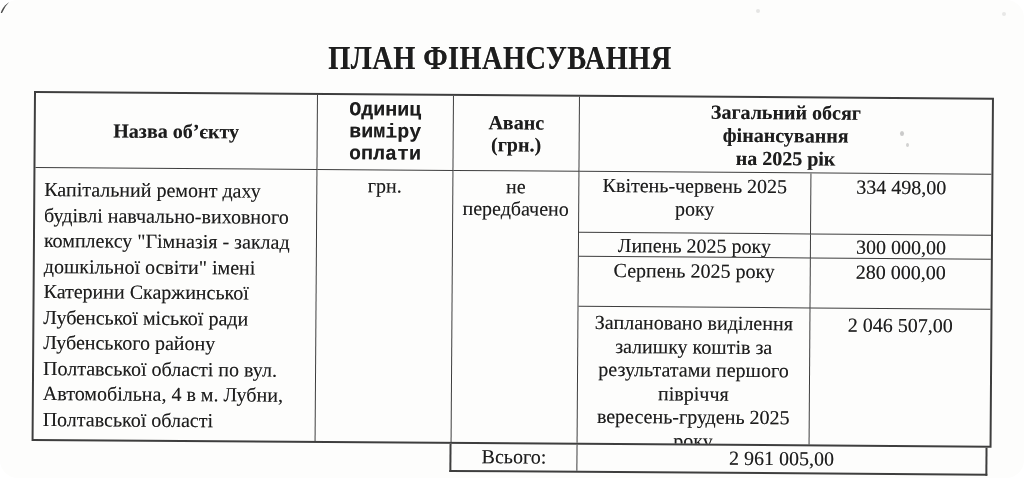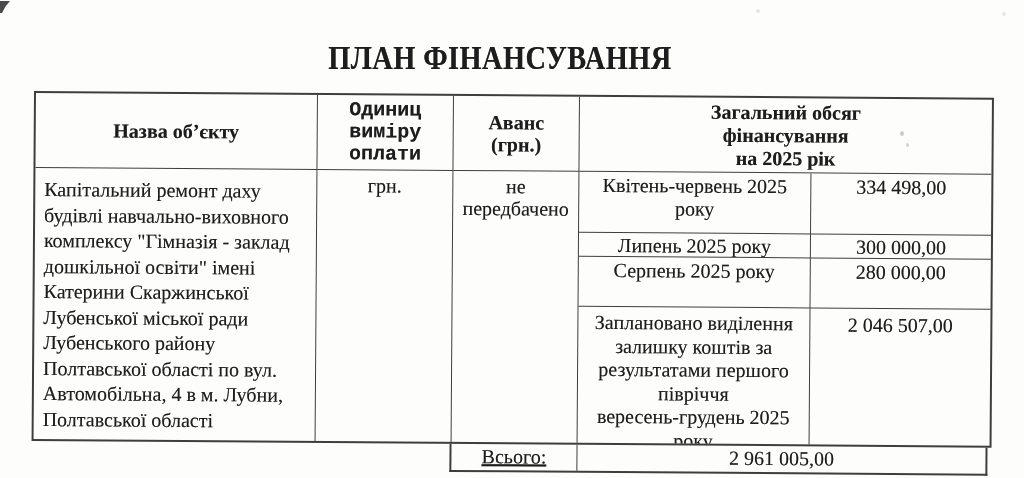--- a/index.html
+++ b/index.html
@@ -8,20 +8,21 @@
     background: #ffffff;
   }
   .stage {
     position: relative;
     width: 1024px;
     height: 478px;
     background: #fdfdfc;
     overflow: hidden;
     font-family: "Liberation Serif", "DejaVu Serif", serif;
     color: #1d1d1d;
+    border-radius: 18px;
   }
   .doc-title {
     position: absolute;
     left: 0;
     top: 40px;
     width: 1000px;
     margin: 0;
     text-align: center;
     font-size: 33px;
     font-weight: bold;
@@ -87,21 +88,20 @@
     box-sizing: border-box;
     font-size: 20px;
     text-shadow: 0 0 0.6px rgba(30,30,30,0.5);
   }
   .total-label-cell {
     width: 126px;
     border-right: 1.4px solid #3e3e3e;
     text-align: center;
     line-height: 24px;
     box-sizing: border-box;
-    text-decoration: underline;
   }
   .total-value-cell {
     flex: 1;
     text-align: center;
     line-height: 24px;
   }
   .corner-artifact {
     position: absolute;
     left: 0;
     top: 1px;

